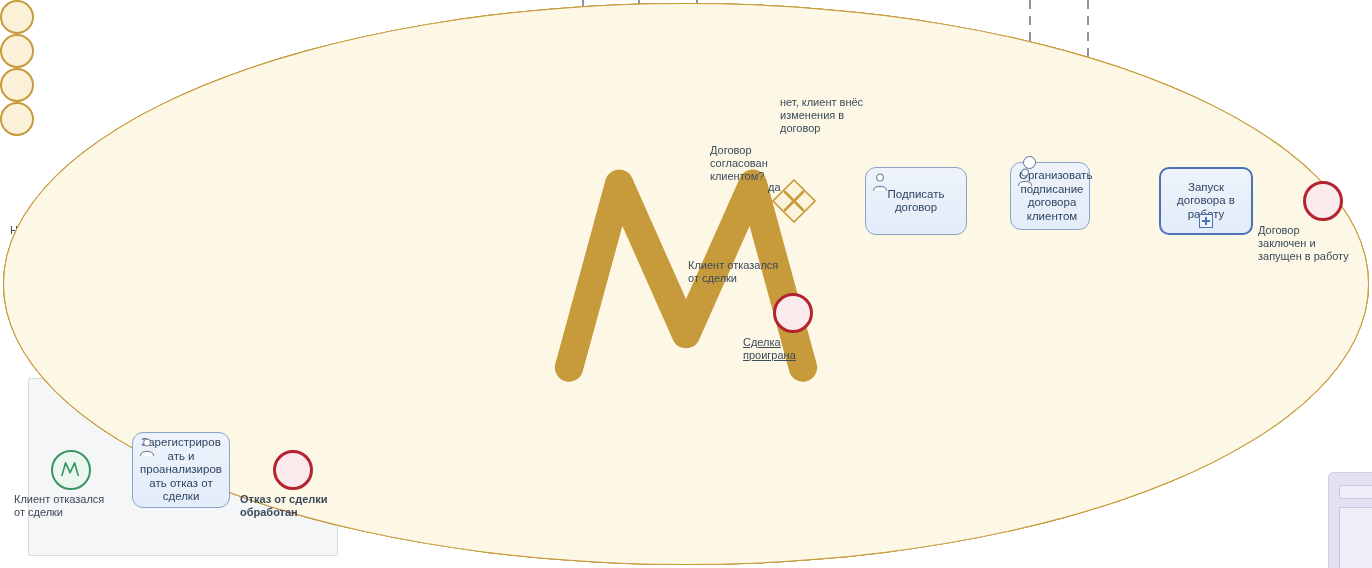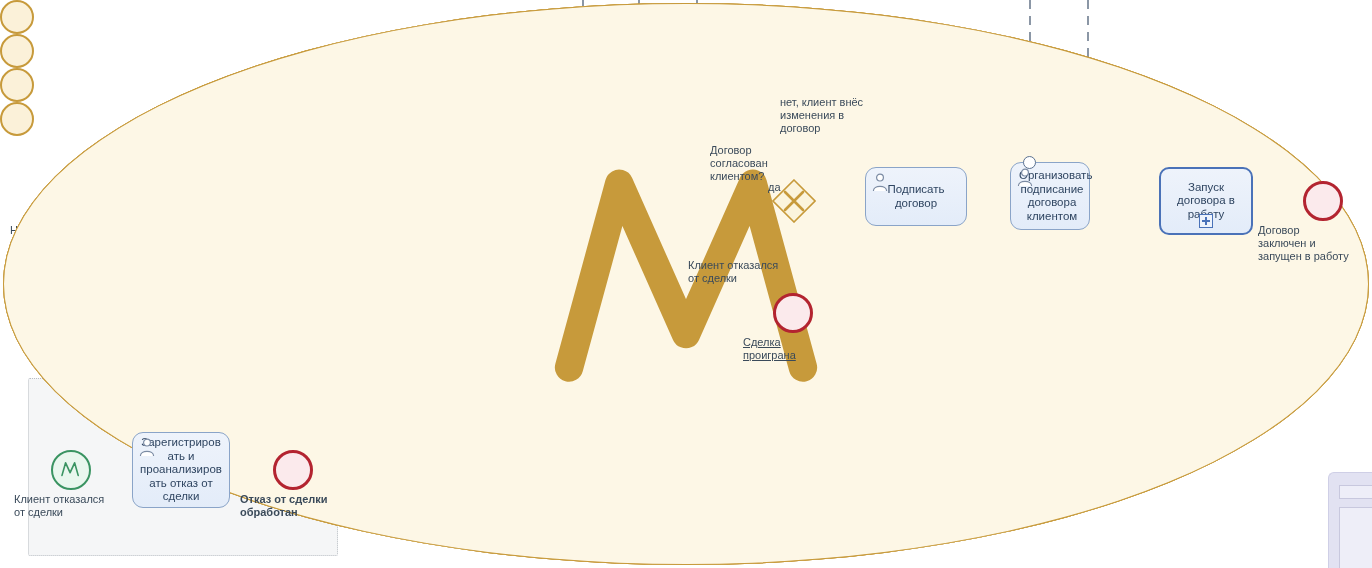--- a/index.html
+++ b/index.html
@@ -276,21 +276,21 @@
       </svg>
     </div>
     <div class="lbl" style="left:710px;top:144px;width:120px;">Договор
 согласован
 клиентом?</div>
     <div class="lbl" style="left:768px;top:181px;width:40px;">да</div>
     <div class="lbl" style="left:780px;top:96px;width:120px;">нет, клиент внёс
 изменения в
 договор</div>
 
-    <div class="task thin" style="left:865px;top:167px;width:102px;height:59px;">
+    <div class="task thin" style="left:865px;top:167px;width:102px;height:68px;">
       <svg class="user-glyph" viewBox="0 0 20 20">
         <circle cx="10" cy="5.6" r="3.4" fill="#ffffff" stroke="#7b8ba3" stroke-width="1.2"></circle>
         <path d="M3.4,19 C3.4,12.8 16.6,12.8 16.6,19" fill="#ffffff" stroke="#7b8ba3" stroke-width="1.2"></path>
       </svg>
       <span class="task-label">Подписать
 договор</span>
     </div>
 
     <div class="task thin" style="left:1010px;top:162px;width:80px;height:68px;padding-left:8px;">
       <svg class="user-glyph" viewBox="0 0 20 20">

